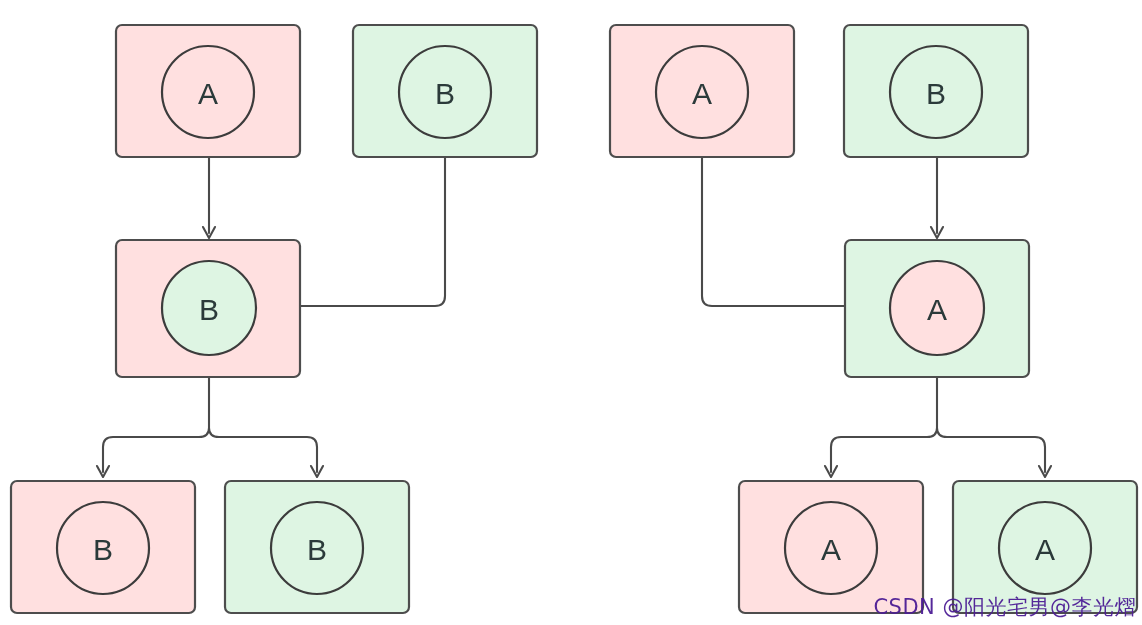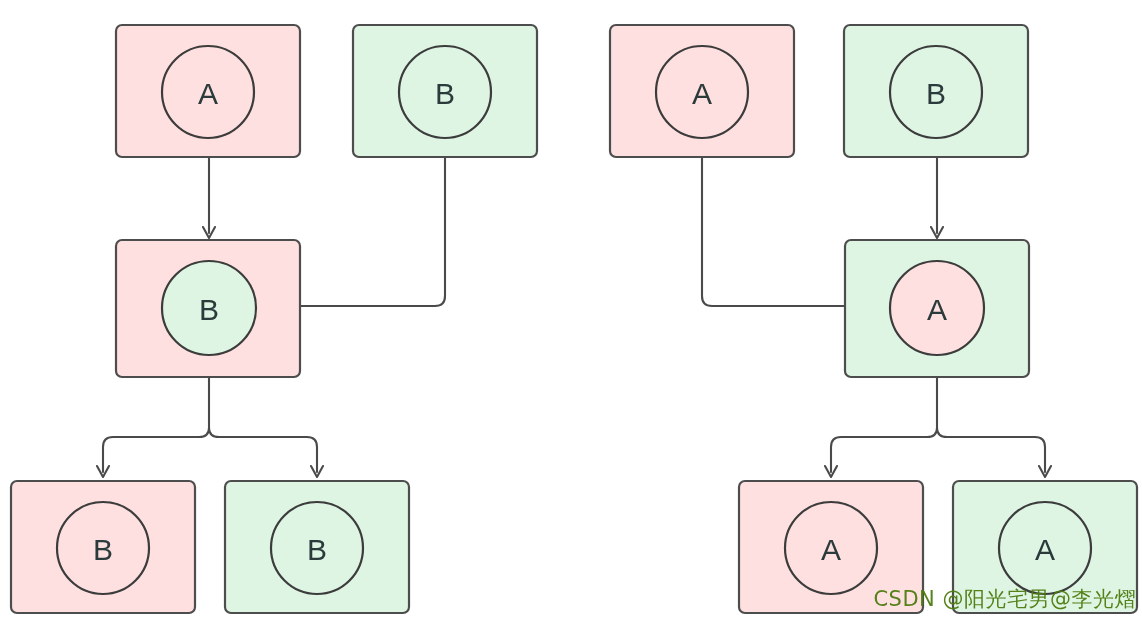--- a/index.html
+++ b/index.html
@@ -49,24 +49,24 @@
   .edge-head {
     fill: none;
     stroke: #4a4a4a;
     stroke-width: 2.1;
     stroke-linecap: round;
     stroke-linejoin: round;
   }
   .watermark {
     position: absolute;
     right: 6px;
-    bottom: 12px;
+    bottom: 4px;
     font-family: "DejaVu Sans", sans-serif;
     font-size: 21px;
-    color: #4d7c0f;
+    color: #4c1d95;
     white-space: nowrap;
     letter-spacing: 0.5px;
     pointer-events: none;
     opacity: 0.95;
   }
 </style>
 </head>
 <body>
 
 <div id="canvas">

